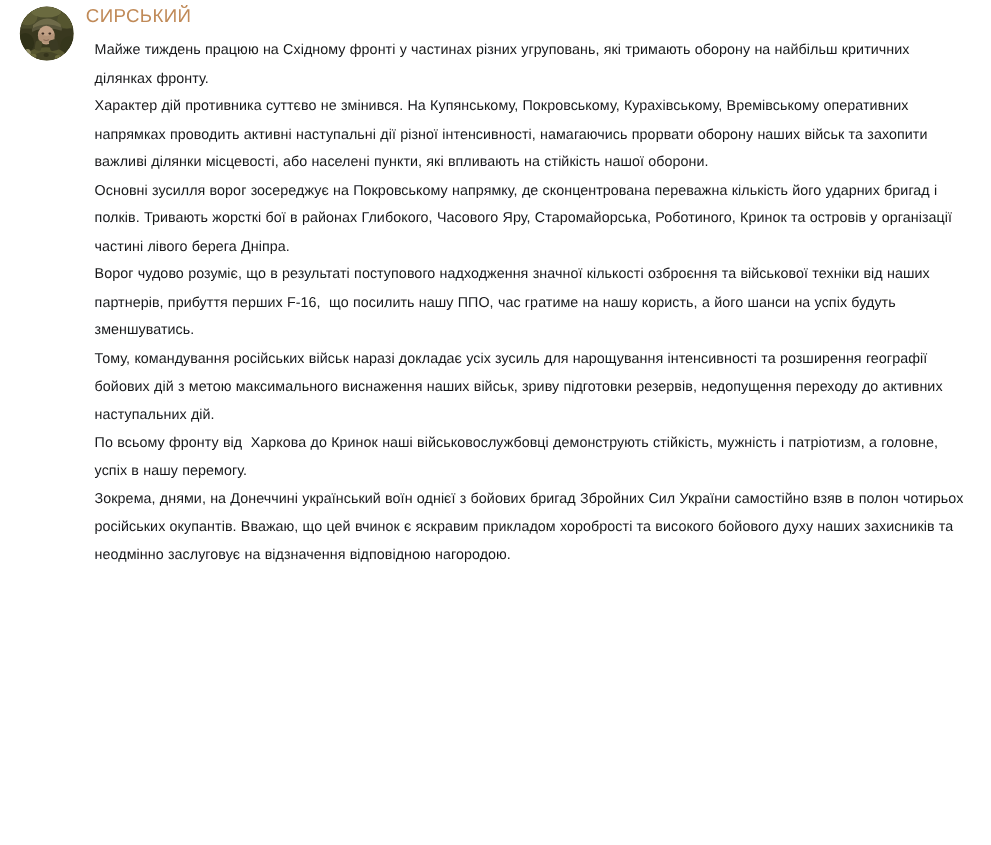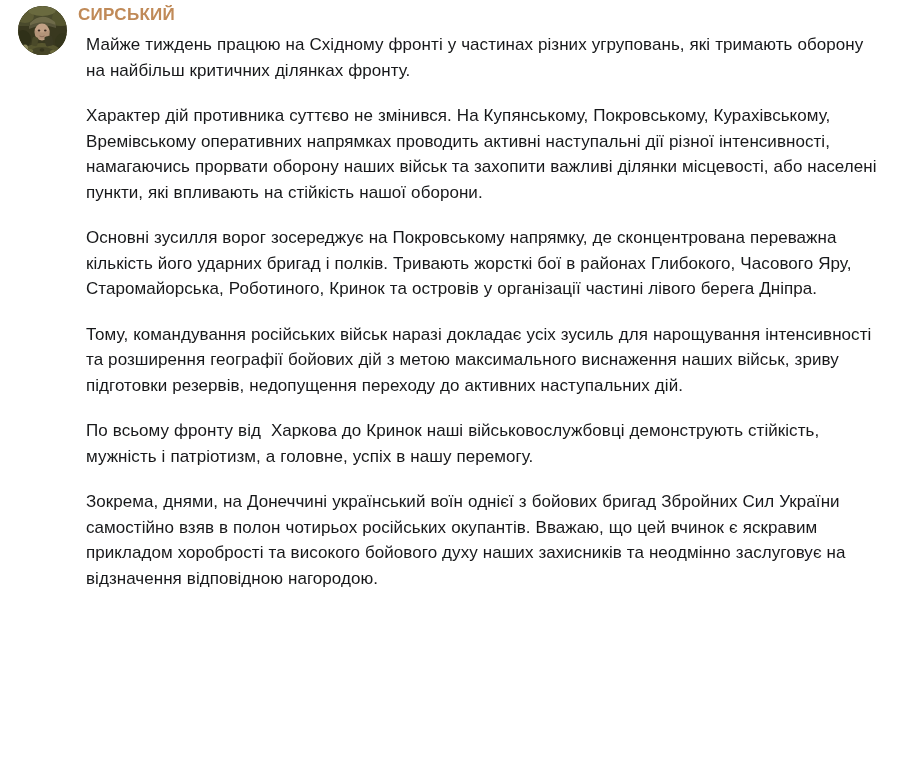--- a/index.html
+++ b/index.html
@@ -39,50 +39,49 @@
     flex: none;
   }
   .avatar svg { display: block; width: 100%; height: 100%; }
 
   
   .author-name {
     position: absolute;
     left: 78px;
     top: 4px;
     font-size: 17px;
-    font-weight: 700;
+    font-weight: 400;
     letter-spacing: 0.3px;
     line-height: 22px;
     white-space: nowrap;
   }
 
   
   .message {
     margin: 0;
     padding: 0 0 0 78px;
     padding-right: 10px;
   }
 
   .para {
     margin: 0 0 0 0;
-    font-size: 17px;
+    font-size: 13px;
     line-height: 25.5px;
     color: #17181a;
     letter-spacing: 0.05px;
     word-spacing: 0.2px;
     white-space: pre-wrap;
   }
 
   
   .para.first {
     padding-top: 26px;
   }
 
   .para + .para {
-    margin-top: 20px;
   }
 </style>
 </head>
 <body style="background: rgb(255, 255, 255);">
 
 <div class="post">
 
   <div class="avatar">
     <svg viewBox="0 0 49 49" xmlns="http://www.w3.org/2000/svg">
       <defs>
@@ -128,19 +127,20 @@
       </g>
     </svg>
   </div>
 
   <div class="author-name" style="color:#c08a58">СИРСЬКИЙ</div>
 
   <div class="message">
     <p class="para first">Майже тиждень працюю на Східному фронті у частинах різних угруповань, які тримають оборону на найбільш критичних ділянках фронту.</p>
     <p class="para">Характер дій противника суттєво не змінився. На Купянському, Покровському, Курахівському, Времівському оперативних напрямках проводить активні наступальні дії різної інтенсивності, намагаючись прорвати оборону наших військ та захопити важливі ділянки місцевості, або населені пункти, які впливають на стійкість нашої оборони.</p>
     <p class="para">Основні зусилля ворог зосереджує на Покровському напрямку, де сконцентрована переважна кількість його ударних бригад і полків. Тривають жорсткі бої в районах Глибокого, Часового Яру, Старомайорська, Роботиного, Кринок та островів у організації частині лівого берега Дніпра.</p>
+    <p class="para">Ворог чудово розуміє, що в результаті поступового надходження значної кількості озброєння та військової техніки від наших партнерів, прибуття перших F-16,  що посилить нашу ППО, час гратиме на нашу користь, а його шанси на успіх будуть зменшуватись.</p>
     <p class="para">Тому, командування російських військ наразі докладає усіх зусиль для нарощування інтенсивності та розширення географії бойових дій з метою максимального виснаження наших військ, зриву підготовки резервів, недопущення переходу до активних наступальних дій.</p>
     <p class="para">По всьому фронту від  Харкова до Кринок наші військовослужбовці демонструють стійкість, мужність і патріотизм, а головне, успіх в нашу перемогу.</p>
     <p class="para">Зокрема, днями, на Донеччині український воїн однієї з бойових бригад Збройних Сил України самостійно взяв в полон чотирьох російських окупантів. Вважаю, що цей вчинок є яскравим прикладом хоробрості та високого бойового духу наших захисників та неодмінно заслуговує на відзначення відповідною нагородою.</p>
 
   </div>
 
 </div>
 
 </body></html>

